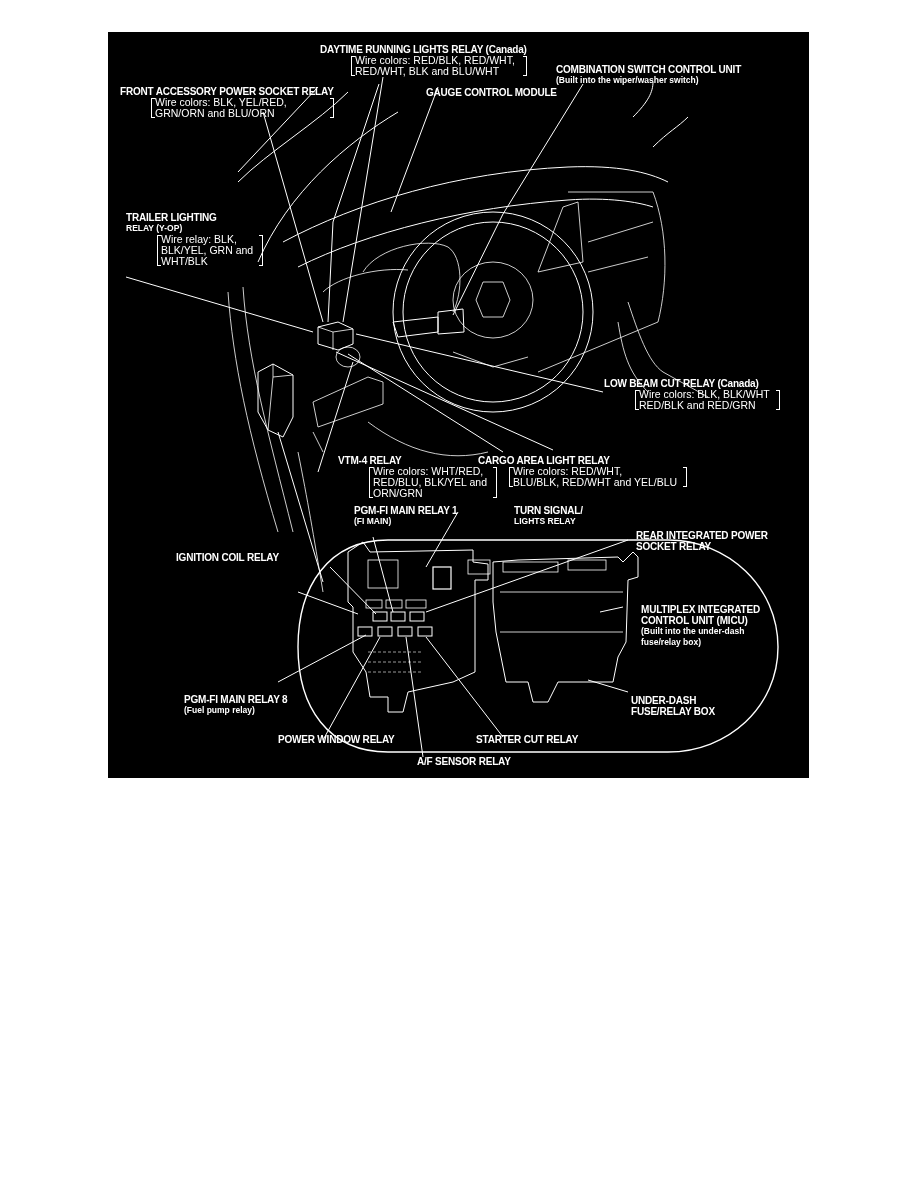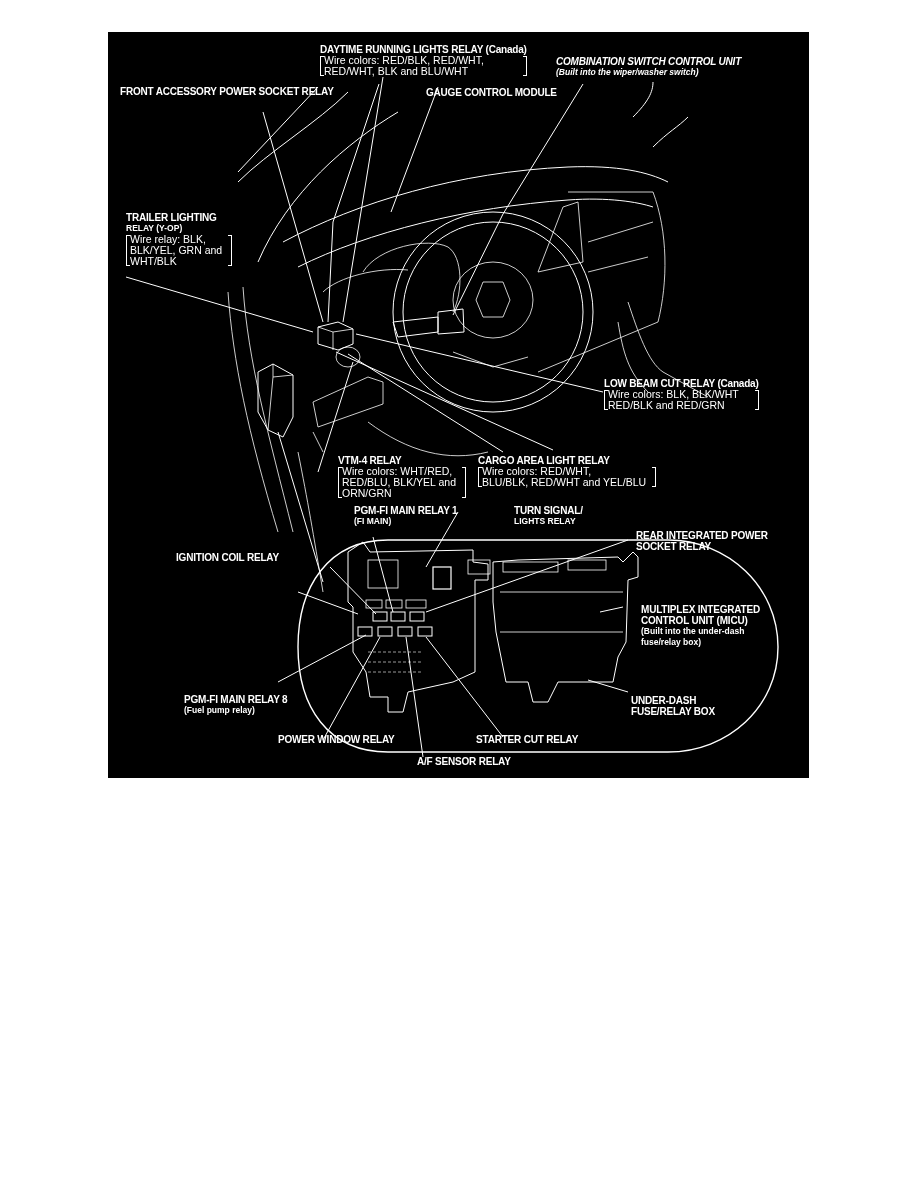--- a/index.html
+++ b/index.html
@@ -3,21 +3,21 @@
 <meta charset="utf-8">
 <style>
   html,body{margin:0;padding:0;background:#ffffff;}
   body{width:918px;height:1188px;position:relative;overflow:hidden;font-family:"Liberation Sans",sans-serif;}
   #figure{position:absolute;left:108px;top:32px;width:701px;height:746px;background:#000;overflow:hidden;}
   #figure svg{position:absolute;left:0;top:0;}
   .lbl{position:absolute;color:#fff;font-family:"Liberation Sans",sans-serif;line-height:11px;white-space:nowrap;}
   .t{font-weight:bold;font-size:10px;letter-spacing:-0.2px;}
   .s{font-weight:bold;font-size:8.5px;}
   .w{font-size:10.5px;font-weight:normal;}
-  .br{position:relative;padding-left:4px;padding-right:10px;}
+  .br{position:relative;padding-left:4px;padding-right:10px;margin-left:31px;}
   .br:before{content:"";position:absolute;left:0;top:1px;bottom:1px;width:3px;border:1px solid #fff;border-right:none;}
   .br:after{content:"";position:absolute;right:0;top:1px;bottom:1px;width:3px;border:1px solid #fff;border-left:none;}
 </style>
 </head>
 <body>
 
 <div id="figure">
   <svg width="701" height="746" viewBox="0 0 701 746" fill="none" stroke="#fff" stroke-width="1">
 
     <path d="M130 150 C160 120 210 90 240 60"></path>
@@ -111,27 +111,31 @@
   </svg>
 
   <div class="lbl" style="left:212px;top:12px;">
     <div class="t">DAYTIME RUNNING LIGHTS RELAY (Canada)</div>
     <div class="br w">
       <div>Wire colors: RED/BLK, RED/WHT,</div>
       <div>RED/WHT, BLK and BLU/WHT</div>
     </div>
   </div>
 
-  <div class="lbl" style="left:448px;top:24px;font-style:italic;">
+  <div class="lbl" style="left:448px;top:32px;">
     <div class="t">COMBINATION SWITCH CONTROL UNIT</div>
     <div class="s">(Built into the wiper/washer switch)</div>
   </div>
 
   <div class="lbl" style="left:12px;top:54px;">
     <div class="t">FRONT ACCESSORY POWER SOCKET RELAY</div>
+    <div class="br w">
+      <div>Wire colors: BLK, YEL/RED,</div>
+      <div>GRN/ORN and BLU/ORN</div>
+    </div>
   </div>
 
   <div class="lbl" style="left:318px;top:55px;">
     <div class="t">GAUGE CONTROL MODULE</div>
   </div>
 
   <div class="lbl" style="left:18px;top:180px;">
     <div class="t">TRAILER LIGHTING</div>
     <div class="s">RELAY (Y-OP)</div>
     <div class="br w">

